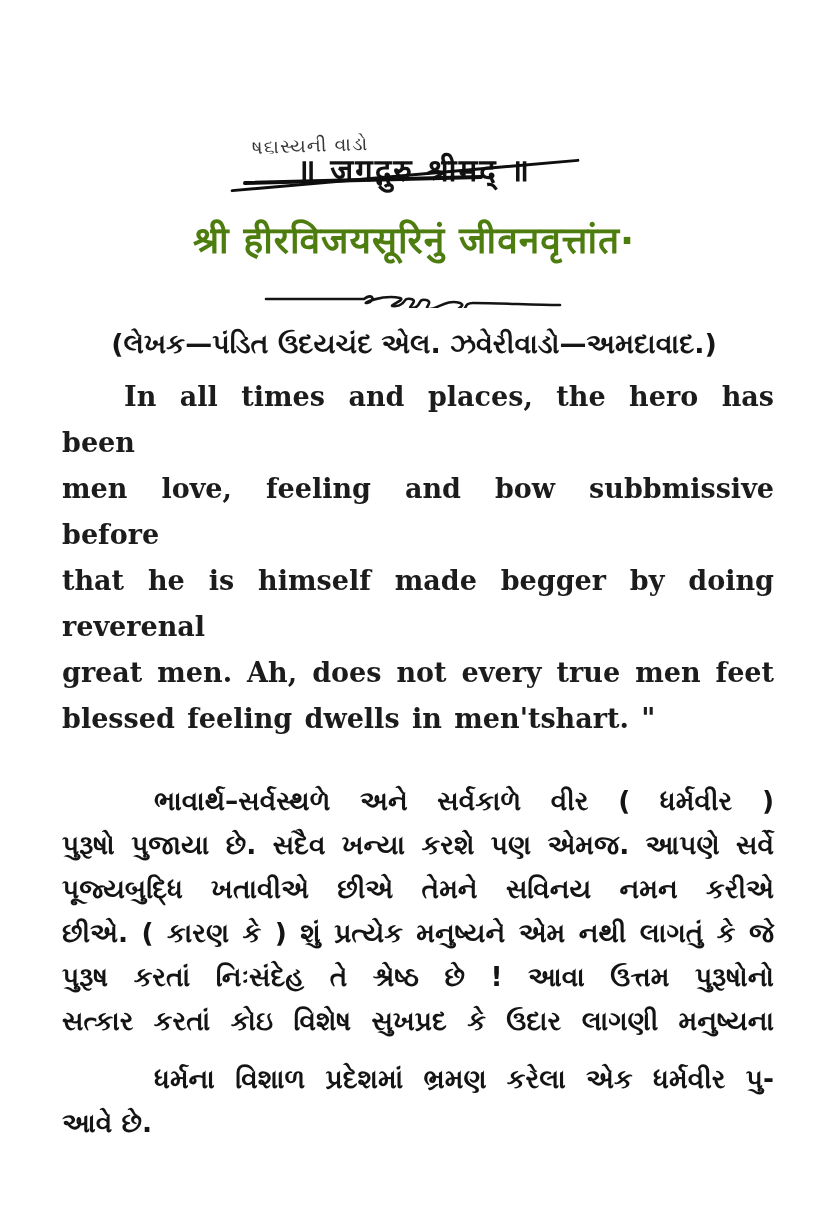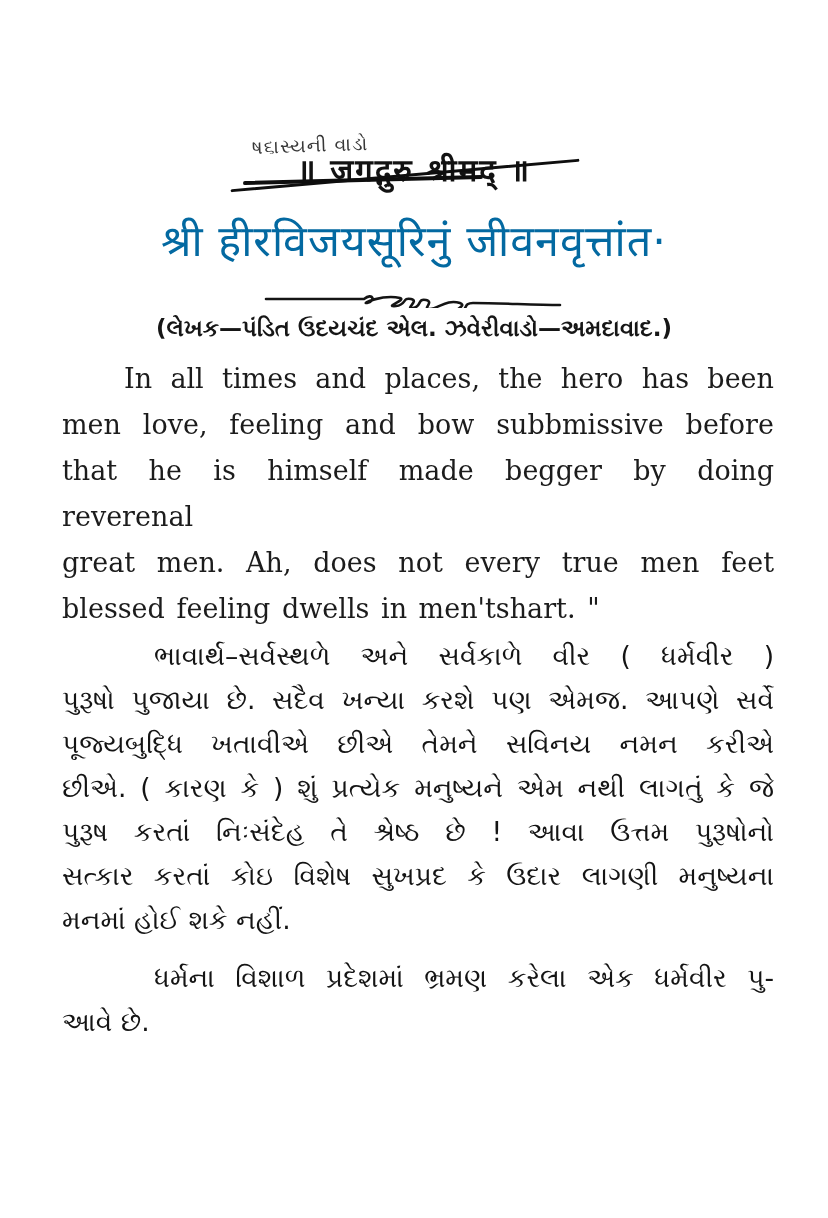--- a/index.html
+++ b/index.html
@@ -41,67 +41,68 @@
     position:absolute;
     background:#0e0e0e;
     border-radius:2px;
   }
   .strike-a{left:243px;top:30px;width:240px;height:4px;transform:rotate(-1.5deg);}
   .strike-b{left:230px;top:26px;width:350px;height:3px;transform:rotate(-5deg);}
   
   .title{
     margin:10px 30px 0 30px;
     text-align:center;
-    font-size:43px;
-    font-weight:400;
+    font-size:37px;
+    font-weight:700;
     letter-spacing:1px;
-    color:#0369a1;
+    color:#4d7c0f;
     font-family:"DejaVu Sans","Liberation Sans",sans-serif;
     line-height:62px;
   }
   
   .divider{
     display:block;
     margin:14px auto 0 auto;
     width:300px;height:22px;
   }
   
   .byline{
-    margin-top:7px;
+    margin-top:20px;
     text-align:center;
-    font-size:23px;
+    font-size:27px;
     font-weight:600;
     color:#161616;
     font-family:"DejaVu Sans","Liberation Sans",sans-serif;
   }
   
   .para{margin-left:62px;margin-right:54px;}
   .para .line{
     text-align:justify;
     text-align-last:justify;
     white-space:normal;
+    font-weight:bold;
   }
   .para .line.no-j{text-align-last:left;}
   .eng{
     margin-top:14px;
     font-size:27px;
     line-height:46px;
     color:#1c1c1c;
     word-spacing:3px;
     font-family:"DejaVu Serif","Liberation Serif",serif;
   }
   .eng .first{text-indent:62px;}
   .guj{
     font-size:26.5px;
     line-height:44px;
     color:#141414;
     font-weight:500;
     font-family:"DejaVu Sans","Liberation Sans",sans-serif;
   }
-  .guj1{margin-top:2px;}
+  .guj1{margin-top:37px;}
   .guj2{margin-top:14px;}
   .guj .first{text-indent:92px;}
 </style>
 </head>
 <body>
 
 <div class="page">
 
   <div class="header-wrap">
     <span class="handwriting">ષ૬ાસ્યની વાડો</span>
@@ -126,21 +127,20 @@
     <div class="line no-j">blessed feeling dwells in men'tshart. "</div>
   </div>
 
   <div class="para guj guj1">
     <div class="line first">ભાવાર્થ–સર્વસ્થળે અને સર્વકાળે વીર ( ધર્મવીર )</div>
     <div class="line">પુરૂષો પુજાયા છે. સદૈવ ખન્યા કરશે પણ એમજ. આપણે સર્વે</div>
     <div class="line">પૂજ્યબુદ્ધિ ખતાવીએ છીએ તેમને સવિનય નમન કરીએ</div>
     <div class="line">છીએ. ( કારણ કે ) શું પ્રત્યેક મનુષ્યને એમ નથી લાગતું કે જે</div>
     <div class="line">પુરૂષ કરતાં નિઃસંદેહ તે શ્રેષ્ઠ છે ! આવા ઉત્તમ પુરૂષોનો</div>
     <div class="line">સત્કાર કરતાં કોઇ વિશેષ સુખપ્રદ કે ઉદાર લાગણી મનુષ્યના</div>
-    <div class="line no-j">મનમાં હોઈ શકે નહીં.</div>
   </div>
 
   <div class="para guj guj2">
     <div class="line first">ધર્મના વિશાળ પ્રદેશમાં ભ્રમણ કરેલા એક ધર્મવીર પુ-</div>
     <div class="line no-j">આવે છે.</div>
   </div>
 
 </div>
 
 </body></html>

